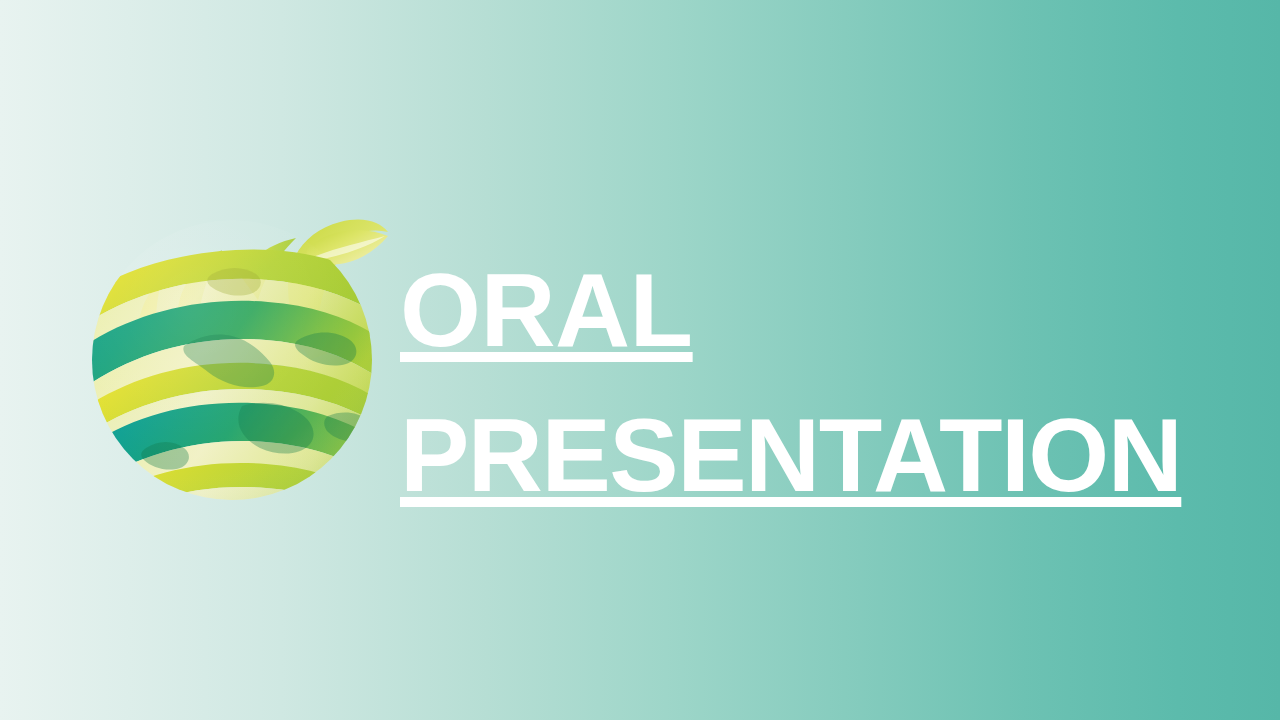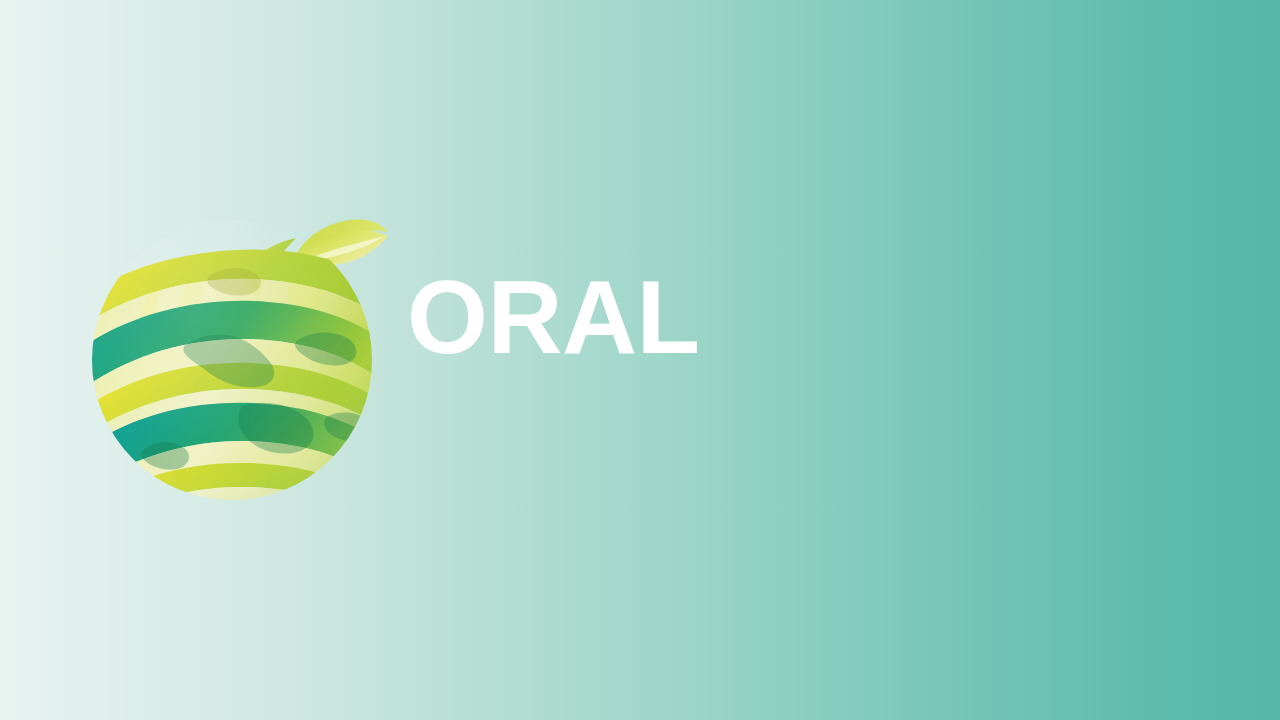--- a/index.html
+++ b/index.html
@@ -53,21 +53,22 @@
 
   .title-line {
     display: block;
     color: #ffffff;
     font-family: "Liberation Sans", "DejaVu Sans", sans-serif;
     font-weight: 700;
     font-size: 104px;
     line-height: 145px;
     letter-spacing: -0.5px;
     white-space: nowrap;
-    margin: 7px;
+    margin: 0;
+    text-decoration: underline;
   }
 
   .title-line.line-2 {
     letter-spacing: -1.5px;
   }
 </style>
 </head>
 <body>
 
 <div class="slide">
@@ -238,15 +239,16 @@
         <path d="M120,74 C134,66 152,66 164,74 C172,80 170,90 158,94
                  C144,98 128,94 118,86 C114,82 114,78 120,74 Z" fill="#9aa82a"></path>
       </g>
 
       <circle cx="140" cy="160" r="140" fill="url(#gSphereShade)" clip-path="url(#sphereClip)"></circle>
     </svg>
   </div>
 
   <div class="title-block">
     <span class="title-line line-1">ORAL</span>
+    <span class="title-line line-2">PRESENTATION</span>
   </div>
 
 </div>
 
 </body></html>

